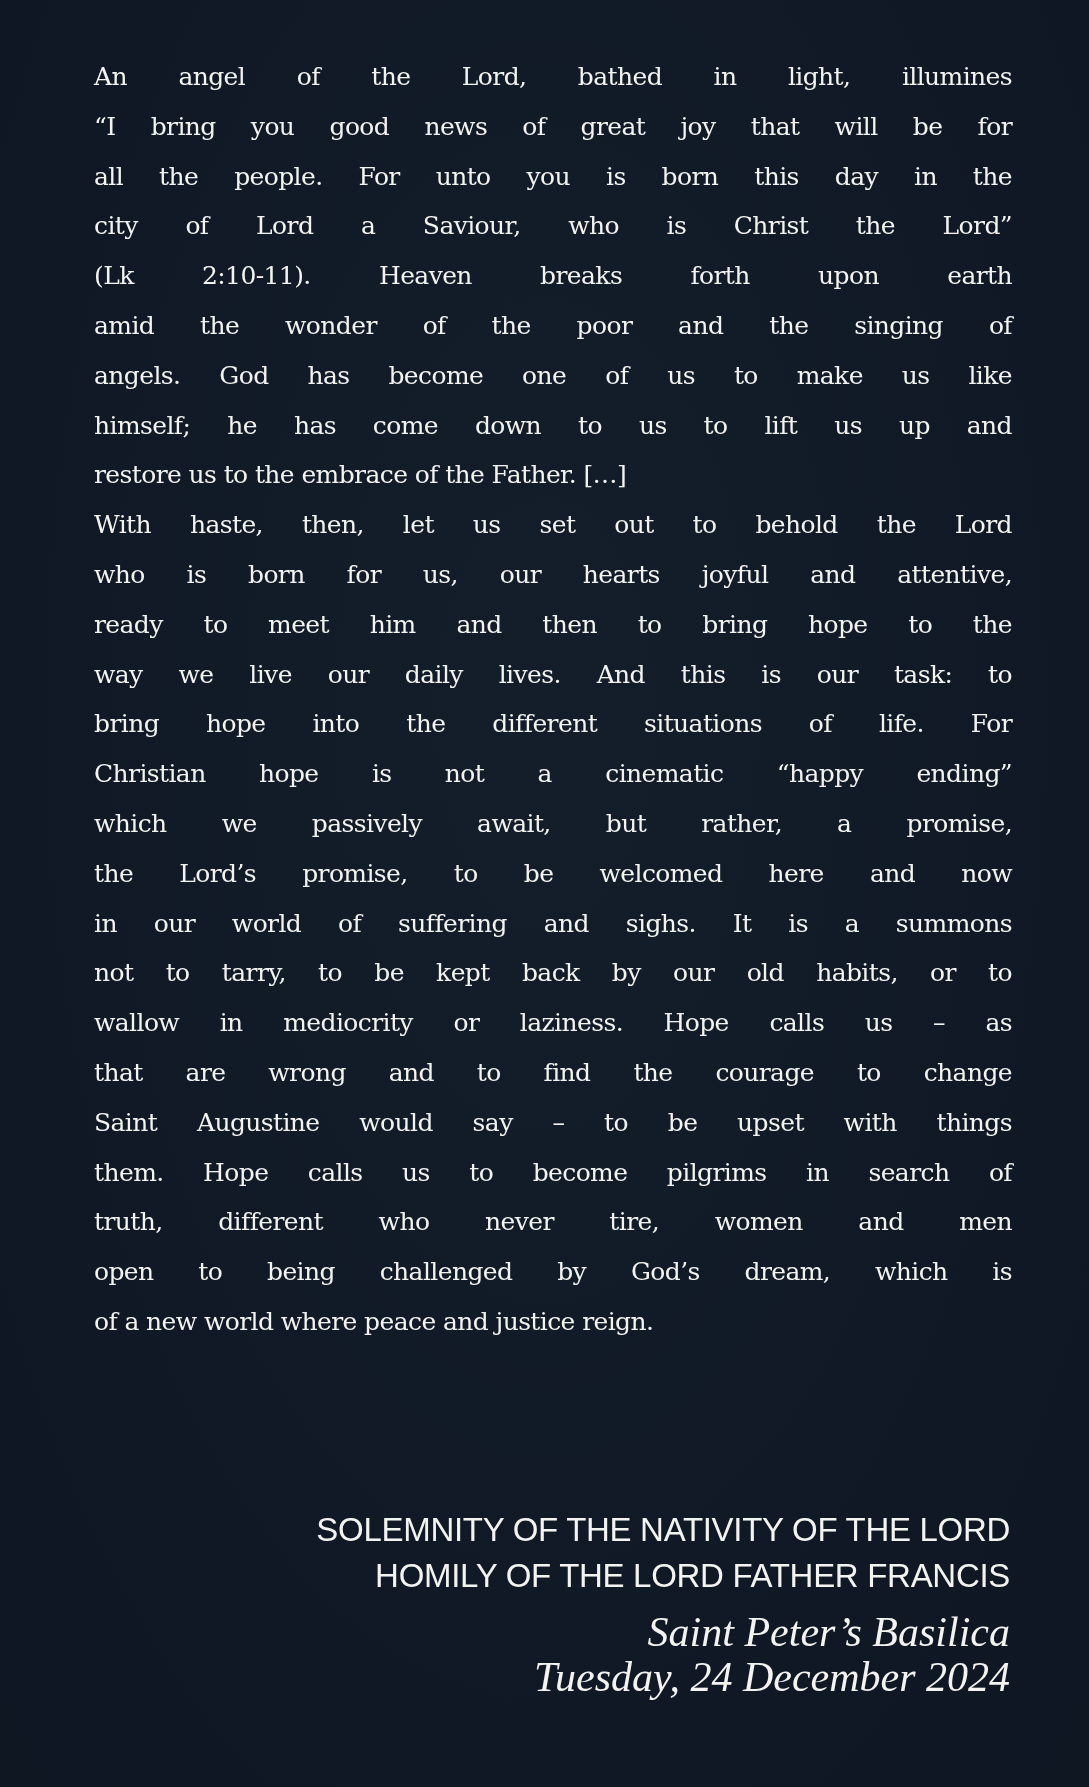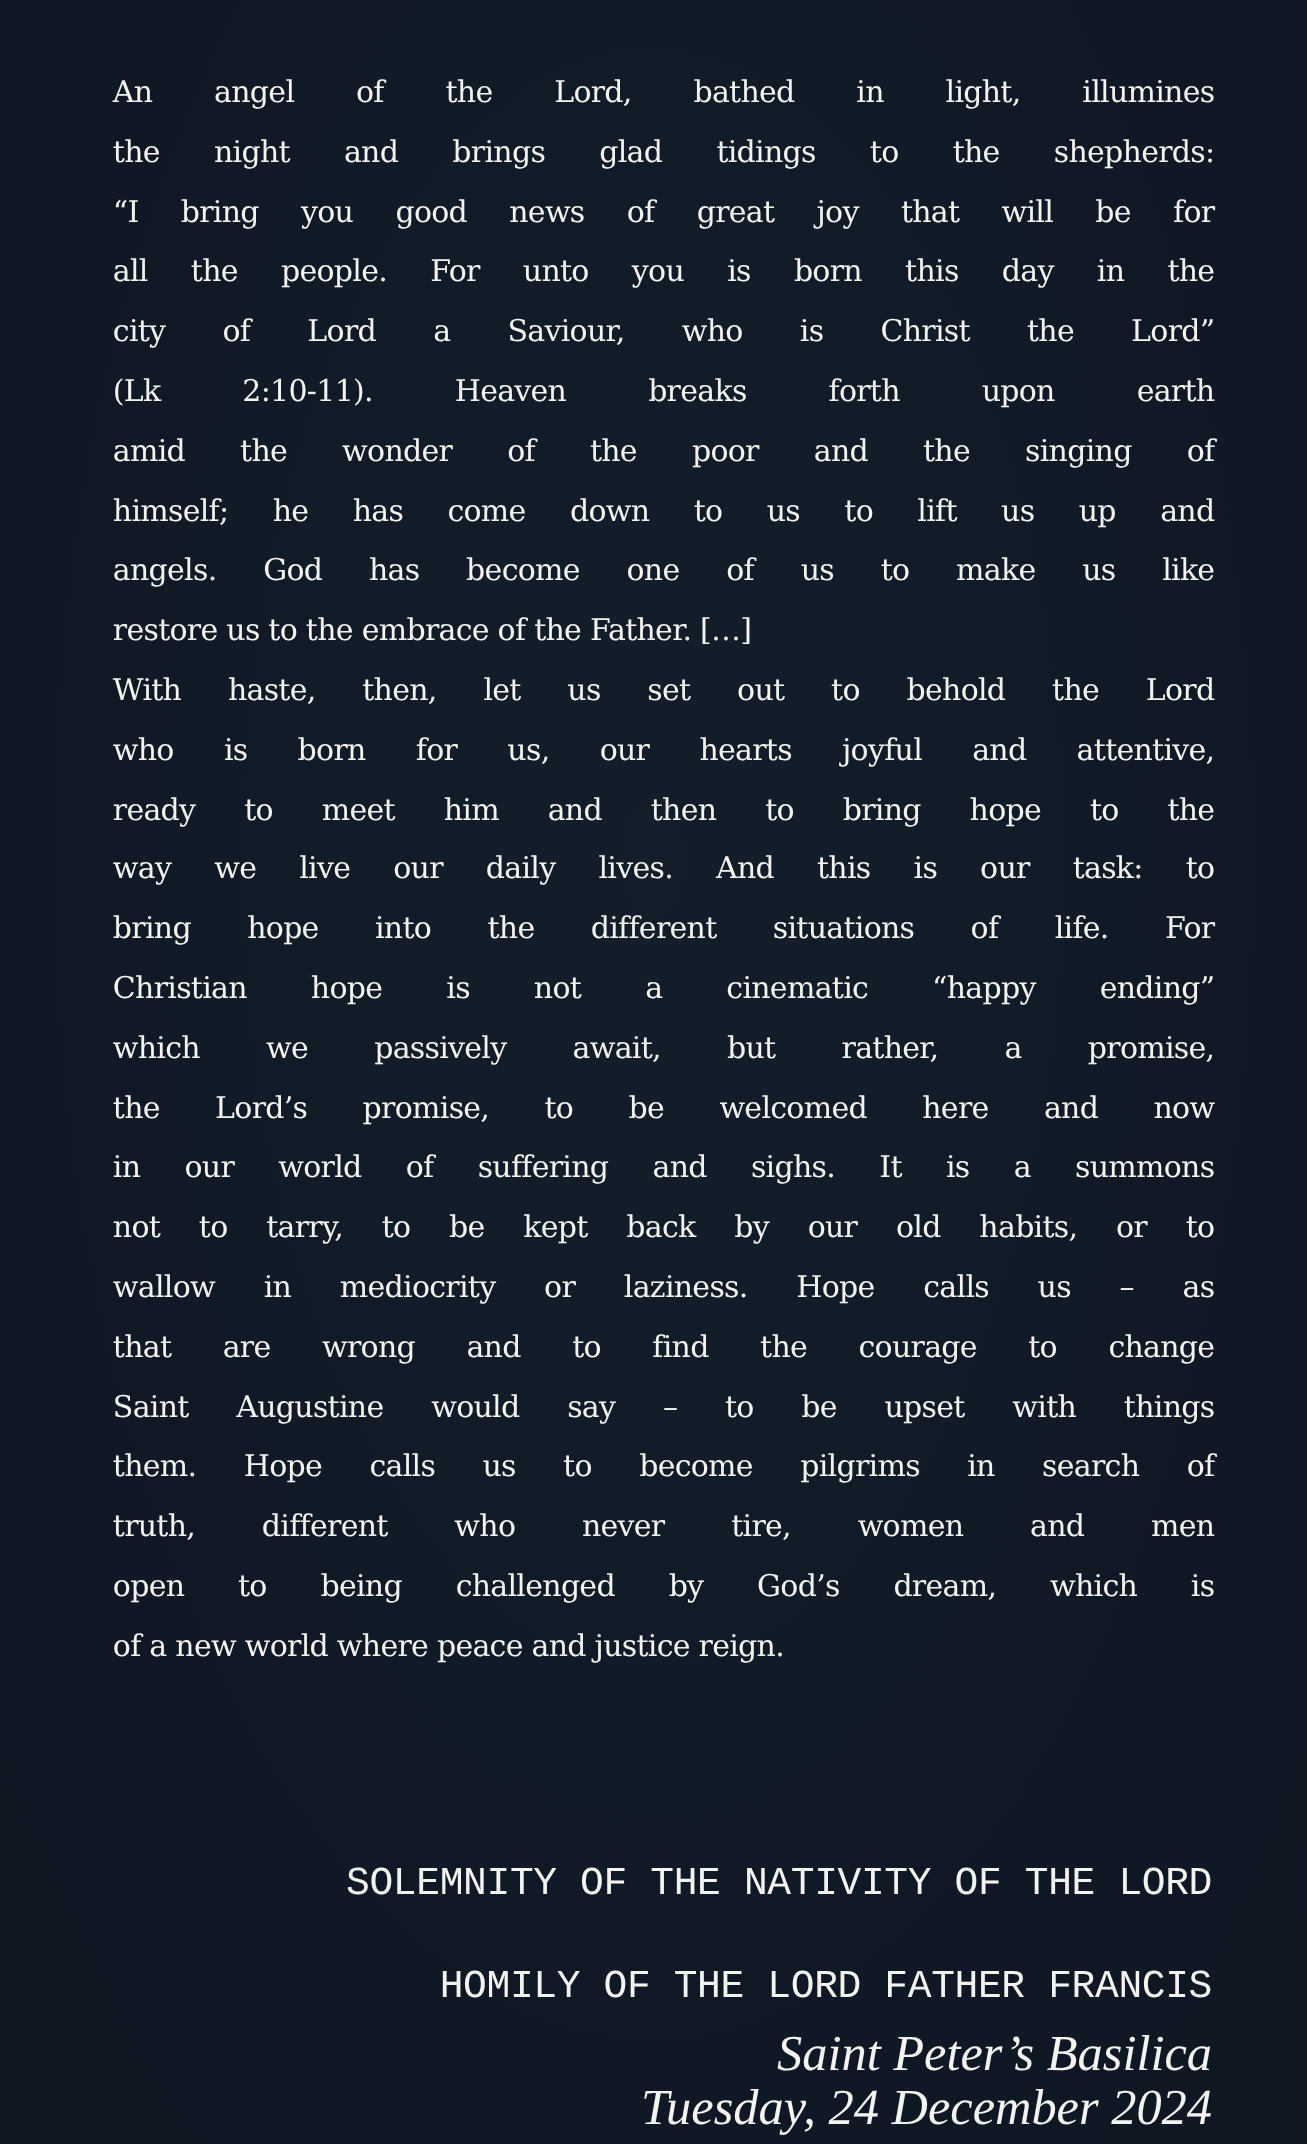--- a/index.html
+++ b/index.html
@@ -18,44 +18,42 @@
   }
   .line {
     display:block; height:49.8px; white-space:nowrap;
     text-align:justify; text-align-last:justify;
   }
   .line.last { text-align-last:left; }
   .footer {
     position:absolute; right:79px; top:1507px; text-align:right;
   }
   .caps {
-    font-family:Liberation Mono, monospace;
+    font-family:Liberation Sans, sans-serif;
     font-size:33px; line-height:46px; letter-spacing:-0.3px;
     display:block;
-    margin-top:40px;
   }
   .ital {
     font-family:"Liberation Serif", serif;
     font-style:italic; font-size:42px; line-height:45px; display:block;
   }
   .caps + .ital { margin-top:11px; }
 </style>
 </head>
 <body>
 
 <div class="body-text">
   <span class="line">An angel of the Lord, bathed in light, illumines</span>
-  <span class="line">the night and brings glad tidings to the shepherds:</span>
   <span class="line">“I bring you good news of great joy that will be for</span>
   <span class="line">all the people. For unto you is born this day in the</span>
   <span class="line">city of Lord a Saviour, who is Christ the Lord”</span>
   <span class="line">(Lk 2:10-11). Heaven breaks forth upon earth</span>
   <span class="line">amid the wonder of the poor and the singing of</span>
+  <span class="line">angels. God has become one of us to make us like</span>
   <span class="line">himself; he has come down to us to lift us up and</span>
-  <span class="line">angels. God has become one of us to make us like</span>
   <span class="line last">restore us to the embrace of the Father. […]</span>
   <span class="line">With haste, then, let us set out to behold the Lord</span>
   <span class="line">who is born for us, our hearts joyful and attentive,</span>
   <span class="line">ready to meet him and then to bring hope to the</span>
   <span class="line">way we live our daily lives. And this is our task: to</span>
   <span class="line">bring hope into the different situations of life. For</span>
   <span class="line">Christian hope is not a cinematic “happy ending”</span>
   <span class="line">which we passively await, but rather, a promise,</span>
   <span class="line">the Lord’s promise, to be welcomed here and now</span>
   <span class="line">in our world of suffering and sighs. It is a summons</span>

